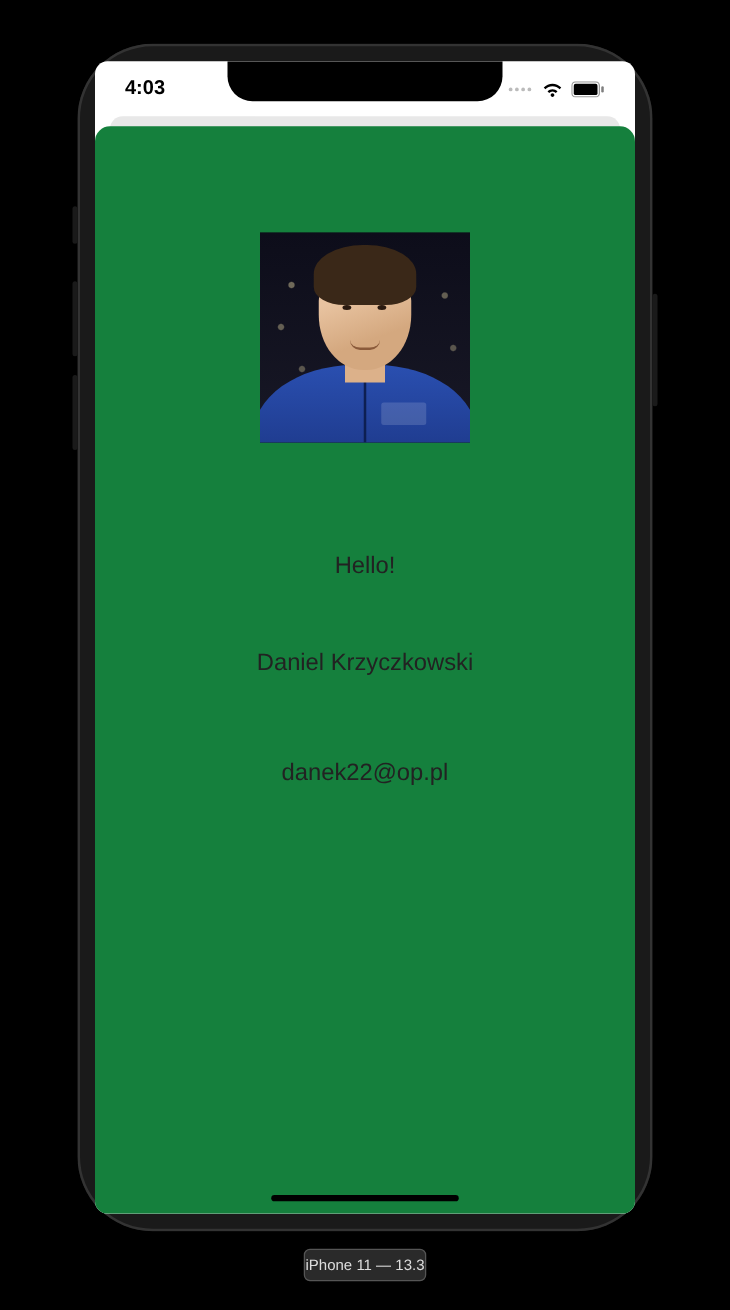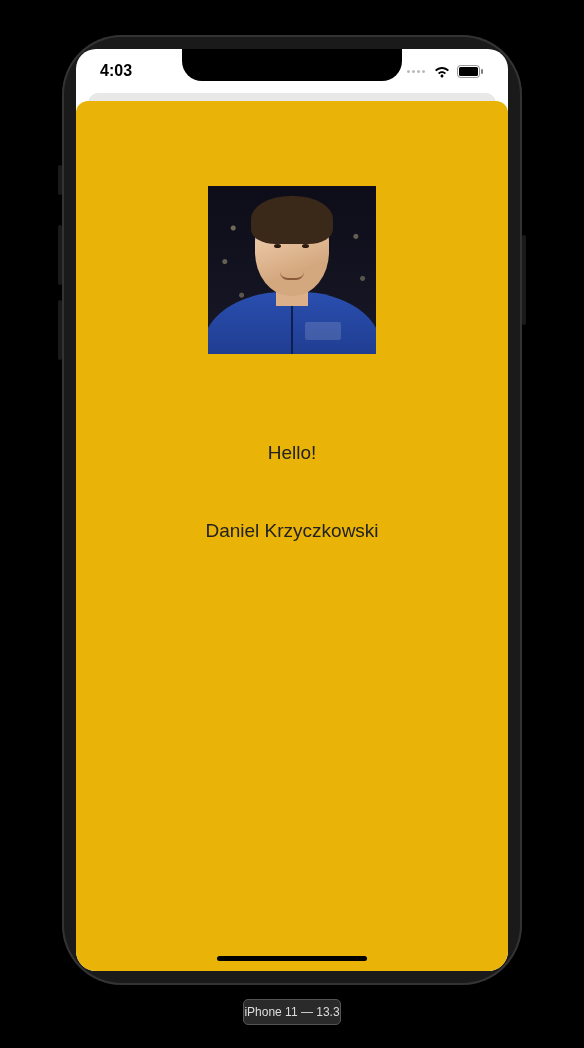--- a/index.html
+++ b/index.html
@@ -38,21 +38,21 @@
     .side-left-1 { left: -4px; top: 130px; width: 4px; height: 30px; }
     .side-left-2 { left: -4px; top: 190px; width: 4px; height: 60px; }
     .side-left-3 { left: -4px; top: 265px; width: 4px; height: 60px; }
     .side-right  { right: -4px; top: 200px; width: 4px; height: 90px; }
 
     .screen {
       position: relative;
       width: 100%;
       height: 100%;
       background: #fff;
-      border-radius: 20px;
+      border-radius: 10px;
       overflow: hidden;
     }
 
     .notch {
       position: absolute;
       top: 0;
       left: 50%;
       transform: translateX(-50%);
       width: 220px;
       height: 32px;
@@ -110,21 +110,21 @@
       border-top-right-radius: 10px;
       margin: 0 12px;
     }
 
     .app-sheet {
       position: absolute;
       top: 52px;
       left: 0;
       right: 0;
       bottom: 0;
-      background: #eab308;
+      background: #15803d;
       border-top-left-radius: 12px;
       border-top-right-radius: 12px;
       display: flex;
       flex-direction: column;
       align-items: center;
       padding-top: 85px;
     }
 
     .avatar {
       width: 168px;
@@ -302,19 +302,20 @@
         <div class="neck"></div>
         <div class="head"></div>
         <div class="hair"></div>
         <div class="eye l"></div>
         <div class="eye r"></div>
         <div class="mouth"></div>
       </div>
 
       <div class="text-block greeting">Hello!</div>
       <div class="text-block name">Daniel Krzyczkowski</div>
+      <div class="text-block email">danek22@op.pl</div>
 
       <div class="home-indicator"></div>
     </div>
   </div>
 </div>
 
 <div class="device-label">iPhone 11 — 13.3</div>
 
 </body></html>

